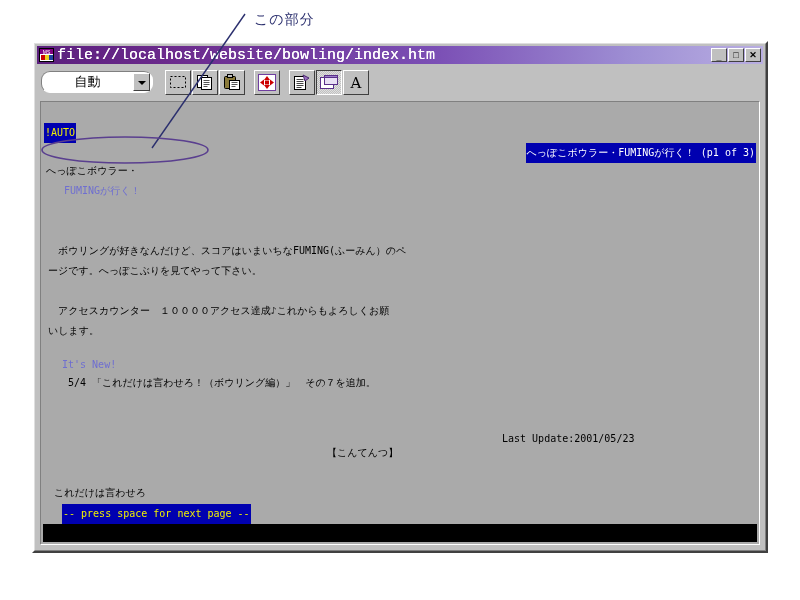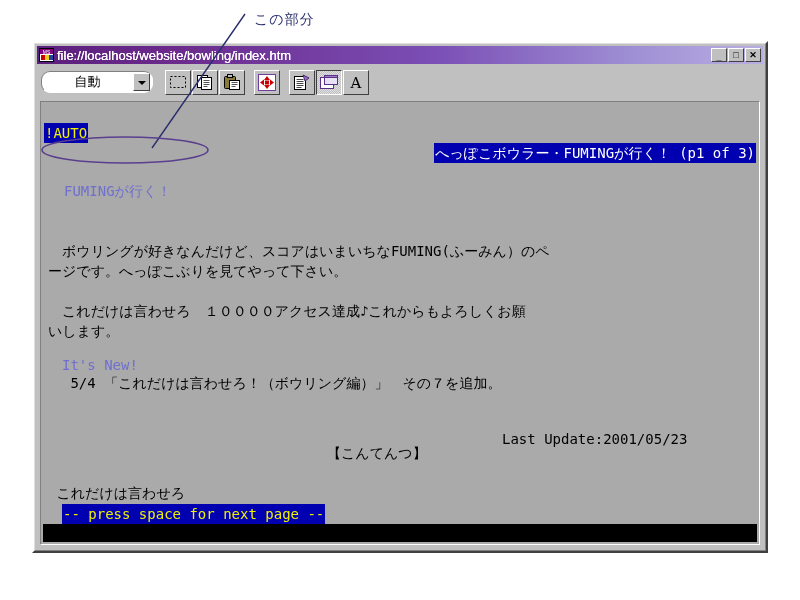--- a/index.html
+++ b/index.html
@@ -40,21 +40,21 @@
     width:15px;height:14px;margin-left:2px;margin-right:3px;flex:0 0 auto;position:relative;
     background:#ffffff;border:1px solid #000;box-sizing:border-box;
   }
   #title-icon .ms{position:absolute;left:0;top:0;width:100%;height:45%;background:#800080;}
   #title-icon .ms span{display:block;font-size:5px;color:#fff;line-height:6px;text-align:center;font-family:"Liberation Sans",sans-serif;}
   #title-icon .dos{position:absolute;left:0;bottom:0;width:100%;height:55%;background:#ffffff;}
   #title-icon .dos .r{position:absolute;left:1px;bottom:1px;width:4px;height:5px;background:#cc0000;}
   #title-icon .dos .y{position:absolute;left:5px;bottom:1px;width:4px;height:5px;background:#e8d020;}
   #title-icon .dos .b{position:absolute;left:9px;bottom:1px;width:4px;height:5px;background:#2040a0;}
   #title-text{
-    color:#ffffff;font-size:13px;font-family:Liberation Sans, sans-serif;
+    color:#ffffff;font-size:15px;font-family:Liberation Mono, monospace;
     white-space:nowrap;overflow:hidden;text-shadow:0 0 0 #fff;
   }
   #title-buttons{margin-left:auto;display:flex;gap:1px;padding-right:2px;}
   .tbtn{
     width:16px;height:14px;background:#c0c0c0;
     border-top:1px solid #ffffff;border-left:1px solid #ffffff;
     border-right:1px solid #404040;border-bottom:1px solid #404040;
     box-sizing:border-box;position:relative;
   }
   .tbtn .gl{
@@ -107,21 +107,21 @@
   .tbutton svg{display:block;}
 
   
   #terminal{
     position:absolute;left:5px;top:57px;right:5px;bottom:5px;
     background:#aaaaaa;
     border-top:1px solid #808080;border-left:1px solid #808080;
     border-right:1px solid #ffffff;border-bottom:1px solid #ffffff;
     box-sizing:border-box;overflow:hidden;
     font-family:"DejaVu Sans Mono","Liberation Mono",monospace;
-    font-size:14px;line-height:20px;color:#000000;
+    font-size:10px;line-height:20px;color:#000000;
   }
   #terminal-screen{position:absolute;left:1px;top:1px;right:1px;bottom:1px;overflow:hidden;}
 
   .trow{position:absolute;left:0;right:0;height:20px;white-space:pre;}
   .hl{background:#0000b0;color:#ffffff;padding:0 1px;}
   .hl-yellow{background:#0000b0;color:#f0f000;padding:0 1px;}
   .link{color:#6f6fd0;}
   .tl{position:absolute;white-space:pre;}
 
   #bottom-black{
@@ -245,33 +245,36 @@
     </div>
 
     <div id="terminal">
       <div id="terminal-screen">
 
         <div class="trow" style="top:0px;">
           <span class="tl hl-yellow" style="left:2px;">!AUTO</span>
           <span class="tl hl" style="right:2px;">へっぽこボウラー・FUMINGが行く！ (p1 of 3)</span>
         </div>
 
+        <div class="trow" style="top:38px;">
+          <span class="tl" style="left:4px;">へっぽこボウラー・</span>
+        </div>
         <div class="trow" style="top:58px;">
           <span class="tl link" style="left:22px;">FUMINGが行く！</span>
         </div>
 
         <div class="trow" style="top:118px;">
           <span class="tl" style="left:6px;">　ボウリングが好きなんだけど、スコアはいまいちなFUMING(ふーみん）のペ</span>
         </div>
         <div class="trow" style="top:138px;">
           <span class="tl" style="left:6px;">ージです。へっぽこぶりを見てやって下さい。</span>
         </div>
 
         <div class="trow" style="top:178px;">
-          <span class="tl" style="left:6px;">　これだけは言わせろ　１００００アクセス達成♪これからもよろしくお願</span>
+          <span class="tl" style="left:6px;">　アクセスカウンター　１００００アクセス達成♪これからもよろしくお願</span>
         </div>
         <div class="trow" style="top:198px;">
           <span class="tl" style="left:6px;">いします。</span>
         </div>
 
         <div class="trow" style="top:232px;">
           <span class="tl link" style="left:20px;">It's New!</span>
         </div>
         <div class="trow" style="top:250px;">
           <span class="tl" style="left:20px;"> 5/4 「これだけは言わせろ！（ボウリング編）」　その７を追加。</span>

